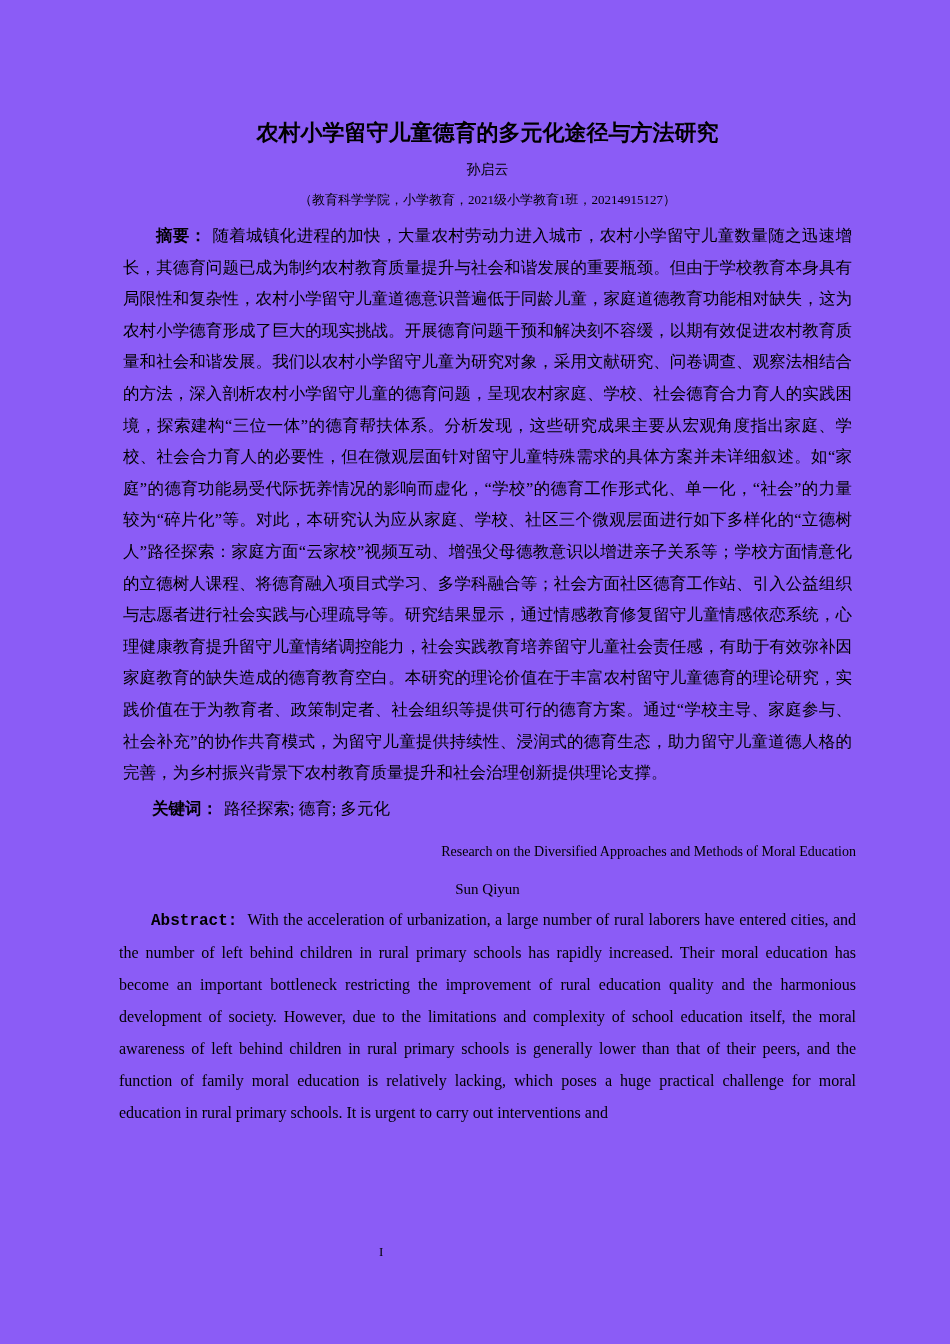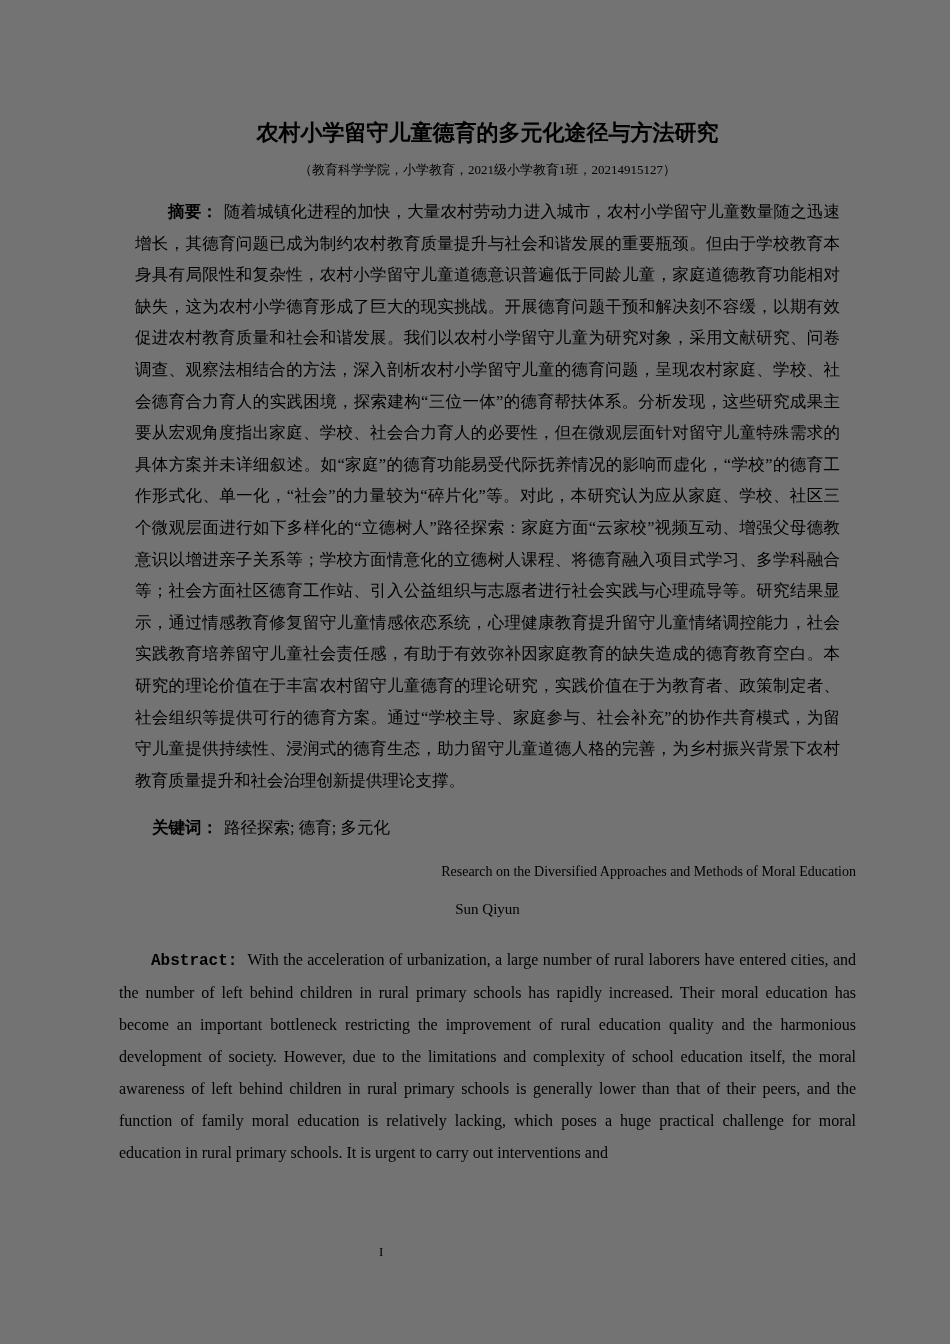--- a/index.html
+++ b/index.html
@@ -12,21 +12,21 @@
     height: 1344px;
     color: #000000;
     font-family: "Liberation Serif", serif;
   }
   .page {
     position: relative;
     box-sizing: border-box;
     width: 950px;
     height: 1344px;
     padding: 118px 94px 0 119px;
-    background: #737373;
+    background: #8b5cf6;
     overflow: hidden;
   }
   .zh-title {
     font-family: "Liberation Sans", sans-serif;
     font-size: 22px;
     font-weight: 700;
     text-align: center;
     line-height: 30px;
     margin: 0 0 12px 0;
   }
@@ -40,21 +40,21 @@
     font-size: 13px;
     text-align: center;
     line-height: 20px;
     margin: 0 0 10px 0;
   }
   .zh-abstract {
     font-size: 16.5px;
     line-height: 31.6px;
     text-align: justify;
     text-indent: 2em;
-    margin: 16px;
+    margin: 4px;
   }
   .zh-label {
     font-family: "Liberation Sans", sans-serif;
     font-weight: 700;
     margin-right: 6px;
   }
   .zh-keywords {
     font-size: 16.5px;
     line-height: 31.6px;
     text-indent: 2em;
@@ -64,21 +64,21 @@
     font-size: 14px;
     font-weight: 400;
     text-align: right;
     line-height: 36px;
     margin: 10px 0 8px 0;
   }
   .en-author {
     font-size: 15px;
     text-align: center;
     line-height: 22px;
-    margin: 0 0 24px 0;
+    margin: 0 0 4px 0;
   }
   .en-affil {
     font-size: 13px;
     text-align: center;
     line-height: 20px;
     margin: 0 0 10px 0;
     white-space: pre-wrap;
   }
   .en-abstract {
     font-size: 16px;
@@ -100,20 +100,21 @@
     line-height: 16px;
   }
 </style>
 </head>
 <body>
 
 <div class="page">
 
   <h1 class="zh-title">农村小学留守儿童德育的多元化途径与方法研究</h1>
 
+  <div class="zh-author">孙启云</div>
 
   <div class="zh-affil">（教育科学学院，小学教育，2021级小学教育1班，20214915127）</div>
 
   <p class="zh-abstract">
     <span class="zh-label">摘要：</span><span>随着城镇化进程的加快，大量农村劳动力进入城市，农村小学留守儿童数量随之迅速增长，其德育问题已成为制约农村教育质量提升与社会和谐发展的重要瓶颈。但由于学校教育本身具有局限性和复杂性，农村小学留守儿童道德意识普遍低于同龄儿童，家庭道德教育功能相对缺失，这为农村小学德育形成了巨大的现实挑战。开展德育问题干预和解决刻不容缓，以期有效促进农村教育质量和社会和谐发展。我们以农村小学留守儿童为研究对象，采用文献研究、问卷调查、观察法相结合的方法，深入剖析农村小学留守儿童的德育问题，呈现农村家庭、学校、社会德育合力育人的实践困境，探索建构“三位一体”的德育帮扶体系。分析发现，这些研究成果主要从宏观角度指出家庭、学校、社会合力育人的必要性，但在微观层面针对留守儿童特殊需求的具体方案并未详细叙述。如“家庭”的德育功能易受代际抚养情况的影响而虚化，“学校”的德育工作形式化、单一化，“社会”的力量较为“碎片化”等。对此，本研究认为应从家庭、学校、社区三个微观层面进行如下多样化的“立德树人”路径探索：家庭方面“云家校”视频互动、增强父母德教意识以增进亲子关系等；学校方面情意化的立德树人课程、将德育融入项目式学习、多学科融合等；社会方面社区德育工作站、引入公益组织与志愿者进行社会实践与心理疏导等。研究结果显示，通过情感教育修复留守儿童情感依恋系统，心理健康教育提升留守儿童情绪调控能力，社会实践教育培养留守儿童社会责任感，有助于有效弥补因家庭教育的缺失造成的德育教育空白。本研究的理论价值在于丰富农村留守儿童德育的理论研究，实践价值在于为教育者、政策制定者、社会组织等提供可行的德育方案。通过“学校主导、家庭参与、社会补充”的协作共育模式，为留守儿童提供持续性、浸润式的德育生态，助力留守儿童道德人格的完善，为乡村振兴背景下农村教育质量提升和社会治理创新提供理论支撑。</span>
   </p>
 
   <p class="zh-keywords">
     <span class="zh-label">关键词：</span><span>路径探索; 德育; 多元化</span>
   </p>

